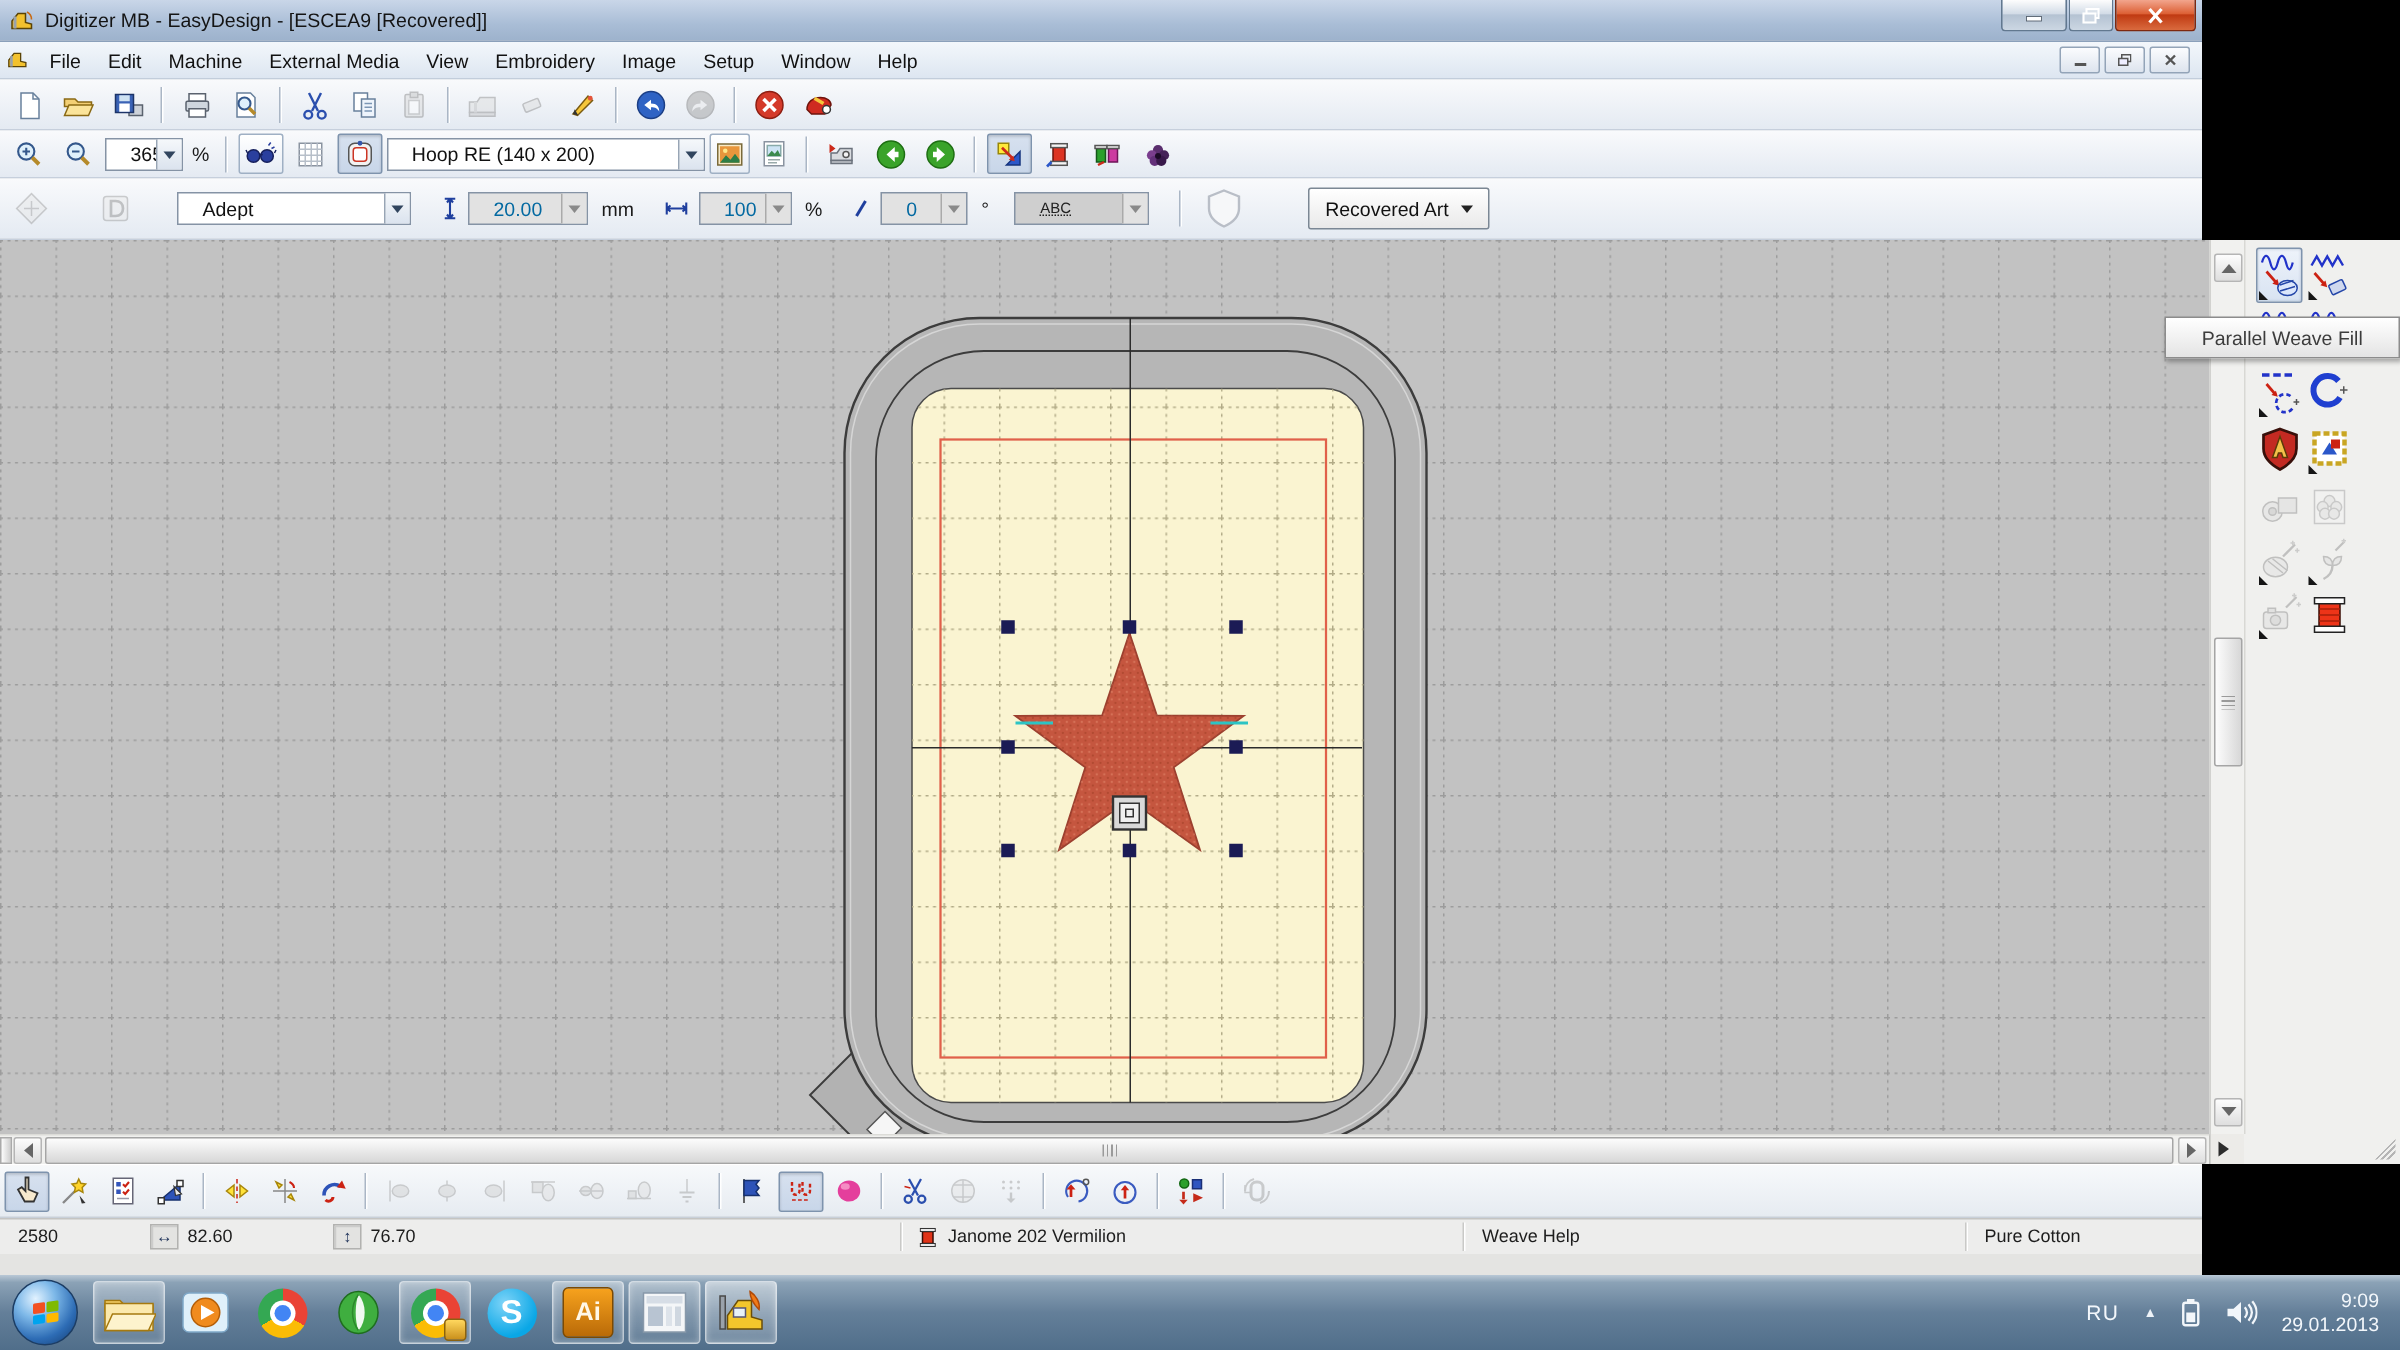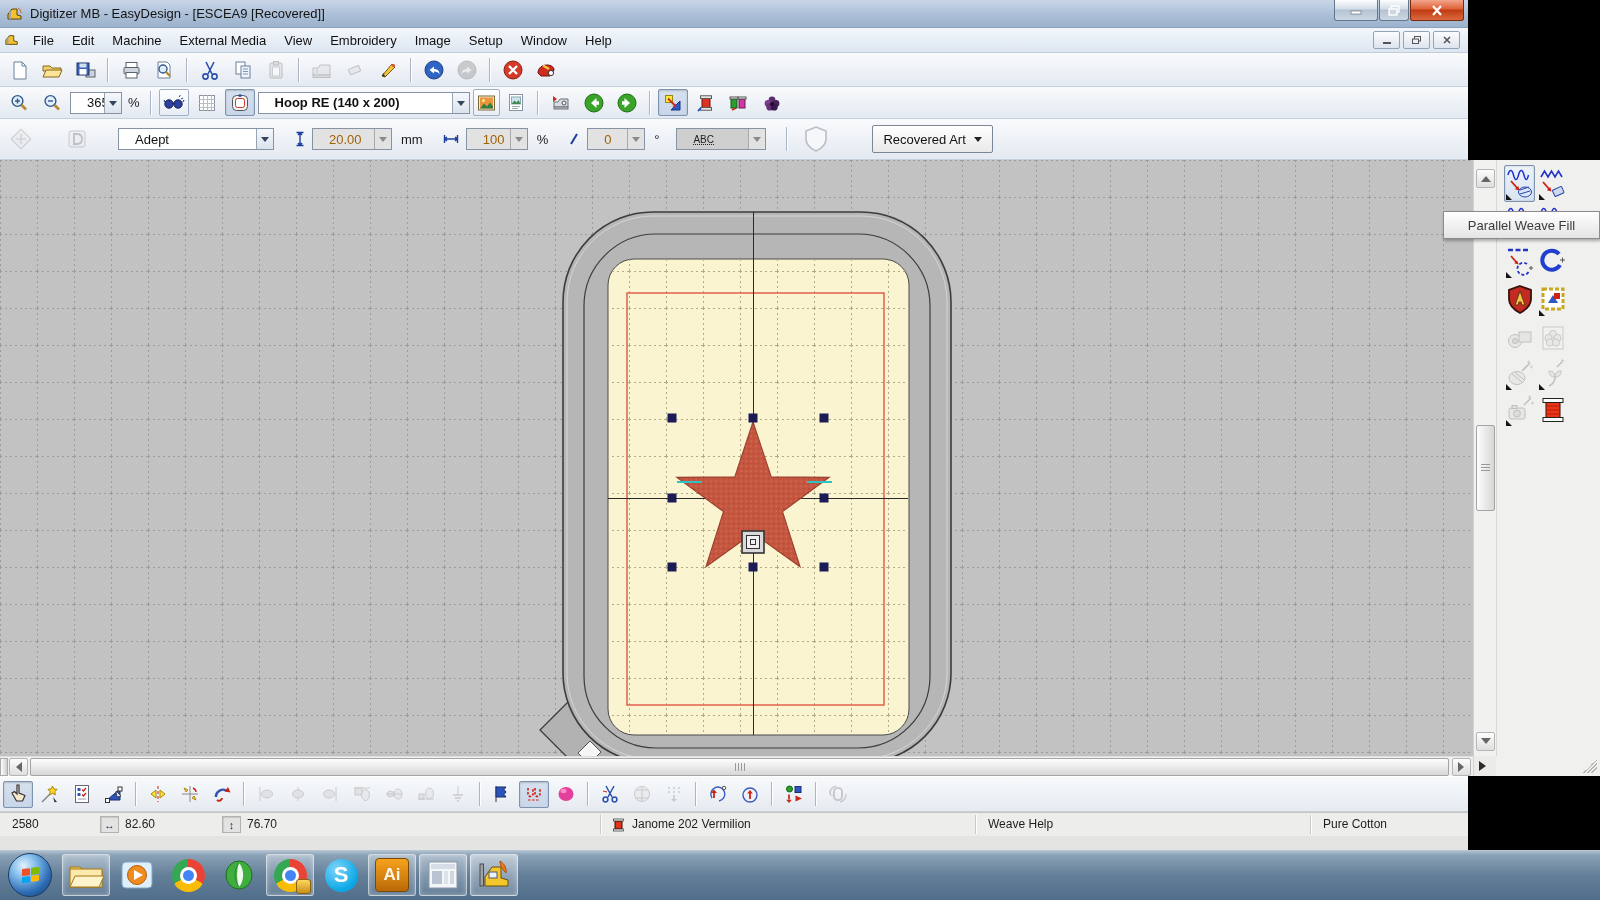--- a/index.html
+++ b/index.html
@@ -26,21 +26,21 @@
 .tbtn{width:30px;height:27px;display:flex;align-items:center;justify-content:center;border:1px solid transparent;border-radius:2px;flex:none}
 .tbtn.framed{border:1px solid #9fb0c4;background:linear-gradient(#ffffff,#e7edf5)}
 .tbtn.pressed{border:1px solid #7e93ad;background:linear-gradient(#d7e1ef,#c8d6e9);box-shadow:inset 0 1px 2px rgba(0,0,0,.18)}
 .tbtn.disabled{opacity:.45;filter:grayscale(1)}
 .sep{width:2px;height:24px;border-left:1px solid #aab6c5;border-right:1px solid #fff;margin:0 4px;flex:none}
 .combo{display:flex;align-items:center;height:22px;border:1px solid #8593a5;background:#fff;flex:none}
 .combo .cval{flex:1;padding:0 16px;white-space:nowrap;overflow:hidden;color:#111}
 .combo .carr{width:17px;align-self:stretch;border-left:1px solid #98a5b5;background:linear-gradient(#f5f8fb,#dbe3ee);display:flex;align-items:center;justify-content:center;flex:none}
 .carr i{border:4px solid transparent;border-top:5px solid #31455e;margin-top:5px}
 .combo.dis{background:#e2e2e2}
-.combo.dis .cval{color:#a16207}
+.combo.dis .cval{color:#0369a1}
 .combo.dis .carr{background:#e2e2e2;border-left-color:#aaa}
 .combo.dis .carr i{border-top-color:#8a8a8a}
 .ulabel{margin:0 3px;color:#1a1a1a;flex:none}
 .lettbtn{height:28px;margin-left:32px;padding:0 10px;border:1px solid #7b8794;border-radius:2px;background:linear-gradient(#ffffff,#e9e9e9);display:flex;align-items:center;gap:8px;color:#111;flex:none}
 .lettbtn i{border:4px solid transparent;border-top:5px solid #222;margin-top:5px}
 
 .main{position:absolute;left:0;top:160px;width:1600px;height:596px;background:#c2c2c2}
 .canvas-svg{position:absolute;left:0;top:0}
 .vscroll{position:absolute;left:1473px;top:0;width:23px;height:596px;background:#f1f1ef;border-left:1px solid #d2d2cf}
 .vbtn{position:absolute;left:2px;width:19px;height:19px;border:1px solid #b5b5b5;border-radius:2px;background:linear-gradient(#fdfdfd,#dedede);display:flex;align-items:center;justify-content:center}
@@ -309,21 +309,21 @@
             <path d="M2.5 6.5h15M2.5 10.5h15M2.5 14.5h15M6.5 2.5v15M10.5 2.5v15M14.5 2.5v15" stroke="#b7bfc9"></path>
           </svg>
         </div>
       <div class="tbtn pressed">
           <svg width="20" height="20" viewBox="0 0 20 20">
             <rect x="2.5" y="2.5" width="15" height="15" rx="4" fill="#f2f2f2" stroke="#555"></rect>
             <rect x="5.5" y="5.5" width="9" height="9" rx="2" fill="#fff" stroke="#cc3524"></rect>
             <circle cx="10" cy="2.5" r="1.6" fill="#3355aa"></circle>
           </svg>
         </div>
-      <div class="combo" style="width:212px;font-weight:bold">
+      <div class="combo" style="width:212px;font-weight:normal">
         <span class="cval">Hoop RE (140 x 200)</span>
         <span class="carr">
             <i></i>
           </span>
       </div>
       <div class="tbtn framed" style="width:27px">
           <svg width="19" height="18" viewBox="0 0 19 18">
             <rect x="1.5" y="2" width="16" height="14" fill="#f7e9c6" stroke="#7a6a3a"></rect>
             <rect x="3" y="3.5" width="13" height="11" fill="#e8963c"></rect>
             <path d="M3 14.5l4-5 3 3 3-4 3 4v2z" fill="#2e7d46"></path>
@@ -943,14 +943,35 @@
         </svg>
     </div>
     <div class="titem boxed active">
       <svg width="36" height="34" viewBox="0 0 36 34">
           <rect x="4" y="6" width="3.5" height="22" fill="#9aa2ab" stroke="#4a4a4a"></rect>
           <path d="M9 28h23v-6l-7-2V9H16l-7 10z" fill="#f3c62c" stroke="#6b4e08"></path>
           <path d="M24 3c4 2.5 7 7.5 6 12-2.5-2.5-6-6.5-6-12z" fill="#f07a18" stroke="#b04a08"></path>
           <rect x="13" y="14" width="8" height="6" fill="#e8f2f8" stroke="#557"></rect>
         </svg>
     </div>
+    <div class="tray">
+      <span class="lang">RU</span>
+      <span class="trayarrow">▲</span>
+      <span>
+          <svg width="13" height="20" viewBox="0 0 13 20">
+            <rect x="4" y="1" width="5" height="2.5" fill="#f2f6fa"></rect>
+            <rect x="1.5" y="3.5" width="10" height="15" rx="1.5" fill="none" stroke="#f2f6fa" stroke-width="1.6"></rect>
+            <rect x="3.5" y="10" width="6" height="6.5" fill="#f2f6fa"></rect>
+          </svg>
+        </span>
+      <span>
+          <svg width="22" height="18" viewBox="0 0 22 18">
+            <path d="M2 6.5h4l5-4.5v14l-5-4.5H2z" fill="#f2f6fa"></path>
+            <path d="M13.5 5.5q3 3.5 0 7M16 3.5q4.5 5.5 0 11M18.5 1.5q6 7.5 0 15" fill="none" stroke="#f2f6fa" stroke-width="1.5"></path>
+          </svg>
+        </span>
+      <div class="clock">
+        <div>9:09</div>
+        <div>29.01.2013</div>
+      </div>
+    </div>
   </div>
 </div>
 
 </body></html>

